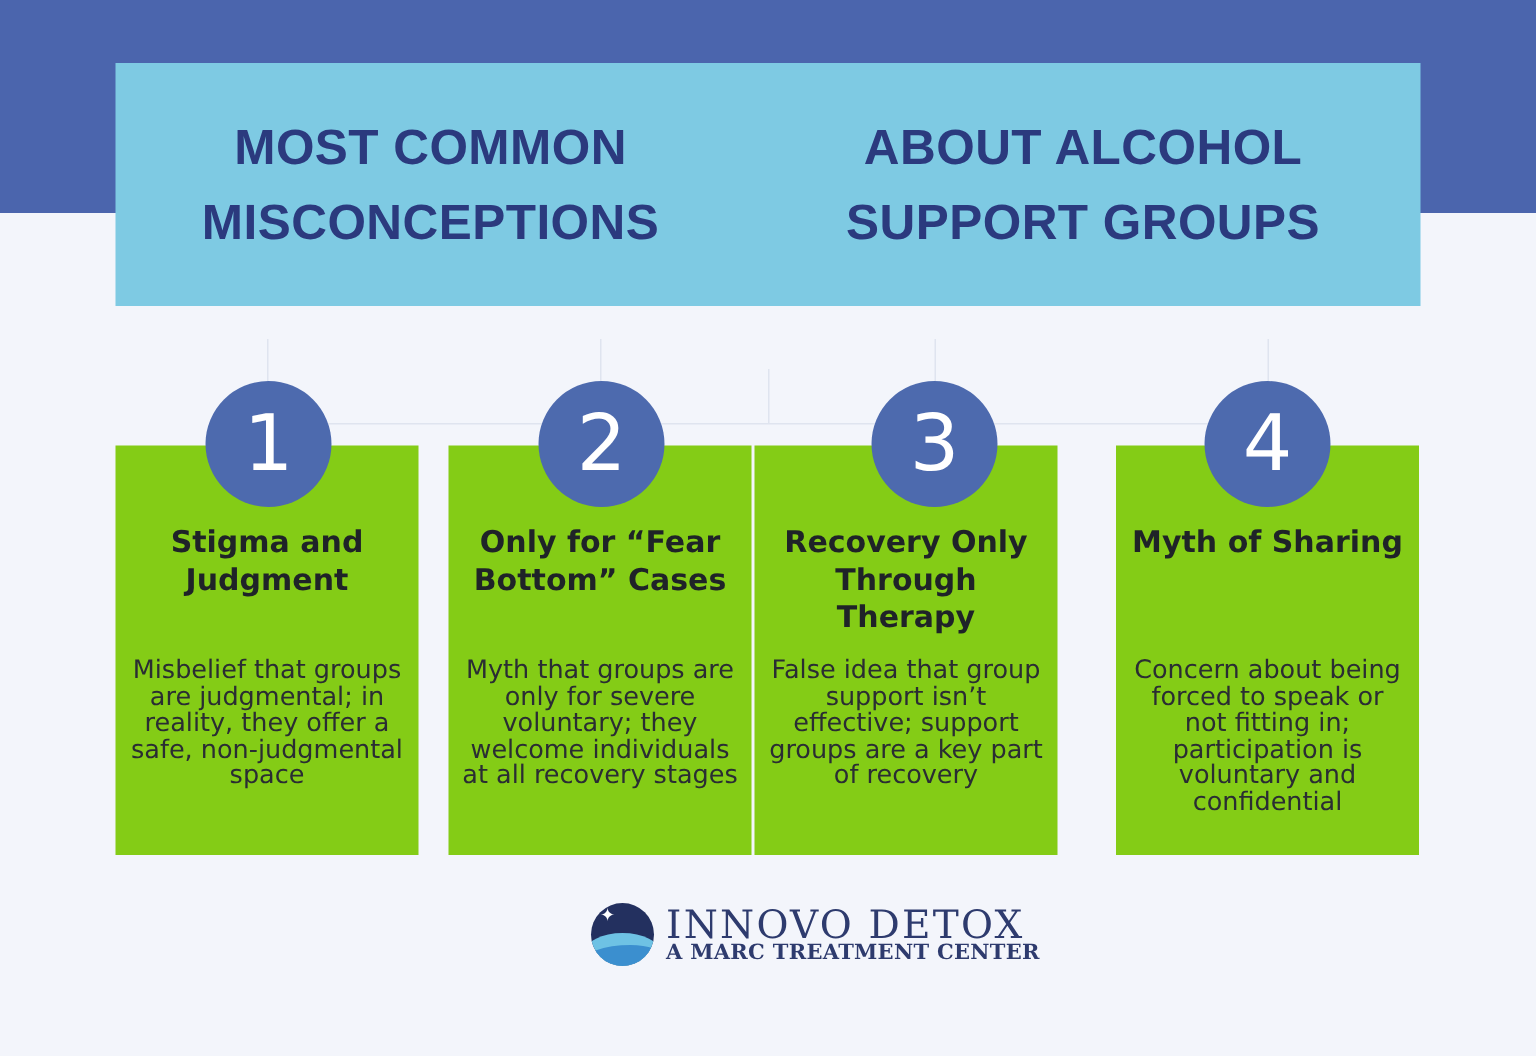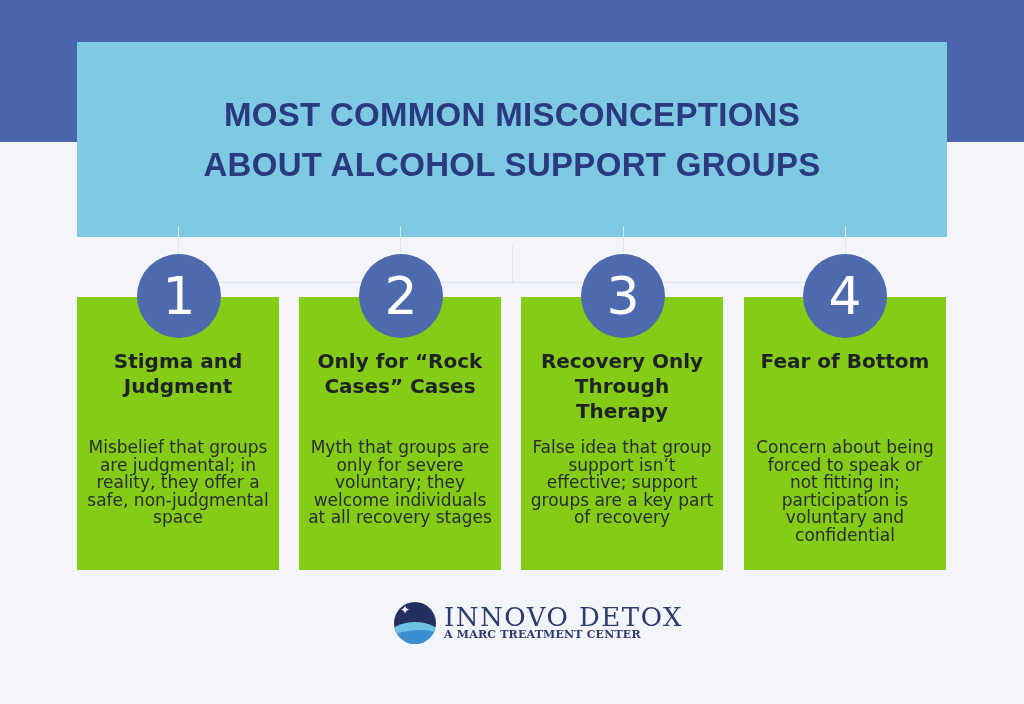--- a/index.html
+++ b/index.html
@@ -6,23 +6,23 @@
     body {
       width: 1024px; height: 704px; position: relative; overflow: hidden;
       background: #f3f5fb;
       font-family: "Liberation Sans", sans-serif;
     }
     .top-band {
       position: absolute; left: 0; top: 0; width: 1024px; height: 142px;
       background: #4b65ad;
     }
     .title-box {
-      position: absolute; left: 77px; top: 42px; width: 870px; height: 195px;
+      position: absolute; left: 77px; top: 42px; width: 870px; height: 162px;
       background: #7ecae3;
-      display: flex; flex-direction: column; align-items: center; justify-content: center;
+      display: flex; flex-direction: row; align-items: center; justify-content: center;
     }
     .title-line {
       color: #2b3a7e; font-weight: bold; font-size: 33px; letter-spacing: 0.3px;
       line-height: 50px; text-align: center;
       font-family: "Liberation Sans", sans-serif;
     }
     .connector { position: absolute; background: #dfe4ef; }
     .card {
       position: absolute; top: 297px; width: 202px; height: 273px;
       background: #84cc16;
@@ -66,21 +66,21 @@
     .logo-mark .star {
       position: absolute; left: 6px; top: 2px; color: #ffffff; font-size: 12px;
       line-height: 12px;
     }
     .logo-text { display: flex; flex-direction: column; }
     .logo-name {
       font-family: "DejaVu Serif", serif; color: #2e3b6e; font-size: 26px;
       letter-spacing: 1.5px; line-height: 24px;
     }
     .logo-sub {
-      font-family: "DejaVu Serif", serif; color: #2e3b6e; font-size: 11px;
+      font-family: "DejaVu Serif", serif; color: #2e3b6e; font-size: 14px;
       font-weight: bold; letter-spacing: 0.2px; line-height: 12px;
     }
   </style>
 </head>
 <body>
 
 <div class="top-band"></div>
 
 <div class="title-box">
   <div class="title-line">MOST COMMON MISCONCEPTIONS</div>
@@ -95,33 +95,33 @@
 <div class="connector" style="left:178px; top:282px; width:668px; height:1px;"></div>
 
 <div class="badge" style="left:137px;">1</div>
 <div class="card c1" style="left:77px;">
   <div class="card-title">Stigma and Judgment</div>
   <div class="card-desc">Misbelief that groups are judgmental; in reality, they offer a safe, non-judgmental space</div>
 </div>
 
 <div class="badge" style="left:359px;">2</div>
 <div class="card c2" style="left:299px;">
-  <div class="card-title">Only for “Rock Cases” Cases</div>
+  <div class="card-title">Only for “Fear Bottom” Cases</div>
   <div class="card-desc">Myth that groups are only for severe voluntary; they welcome individuals at all recovery stages</div>
 </div>
 
 <div class="badge" style="left:581px;">3</div>
-<div class="card c3" style="left:521px;">
+<div class="card c3" style="left:503px;">
   <div class="card-title">Recovery Only Through Therapy</div>
   <div class="card-desc">False idea that group support isn’t effective; support groups are a key part of recovery</div>
 </div>
 
 <div class="badge" style="left:803px;">4</div>
 <div class="card c4" style="left:744px;">
-  <div class="card-title">Fear of Bottom</div>
+  <div class="card-title">Myth of Sharing</div>
   <div class="card-desc">Concern about being forced to speak or not fitting in; participation is voluntary and confidential</div>
 </div>
 
 <div class="logo">
   <div class="logo-mark">
     <span class="star">✦</span>
     <div class="wave1"></div>
     <div class="wave2"></div>
   </div>
   <div class="logo-text">

